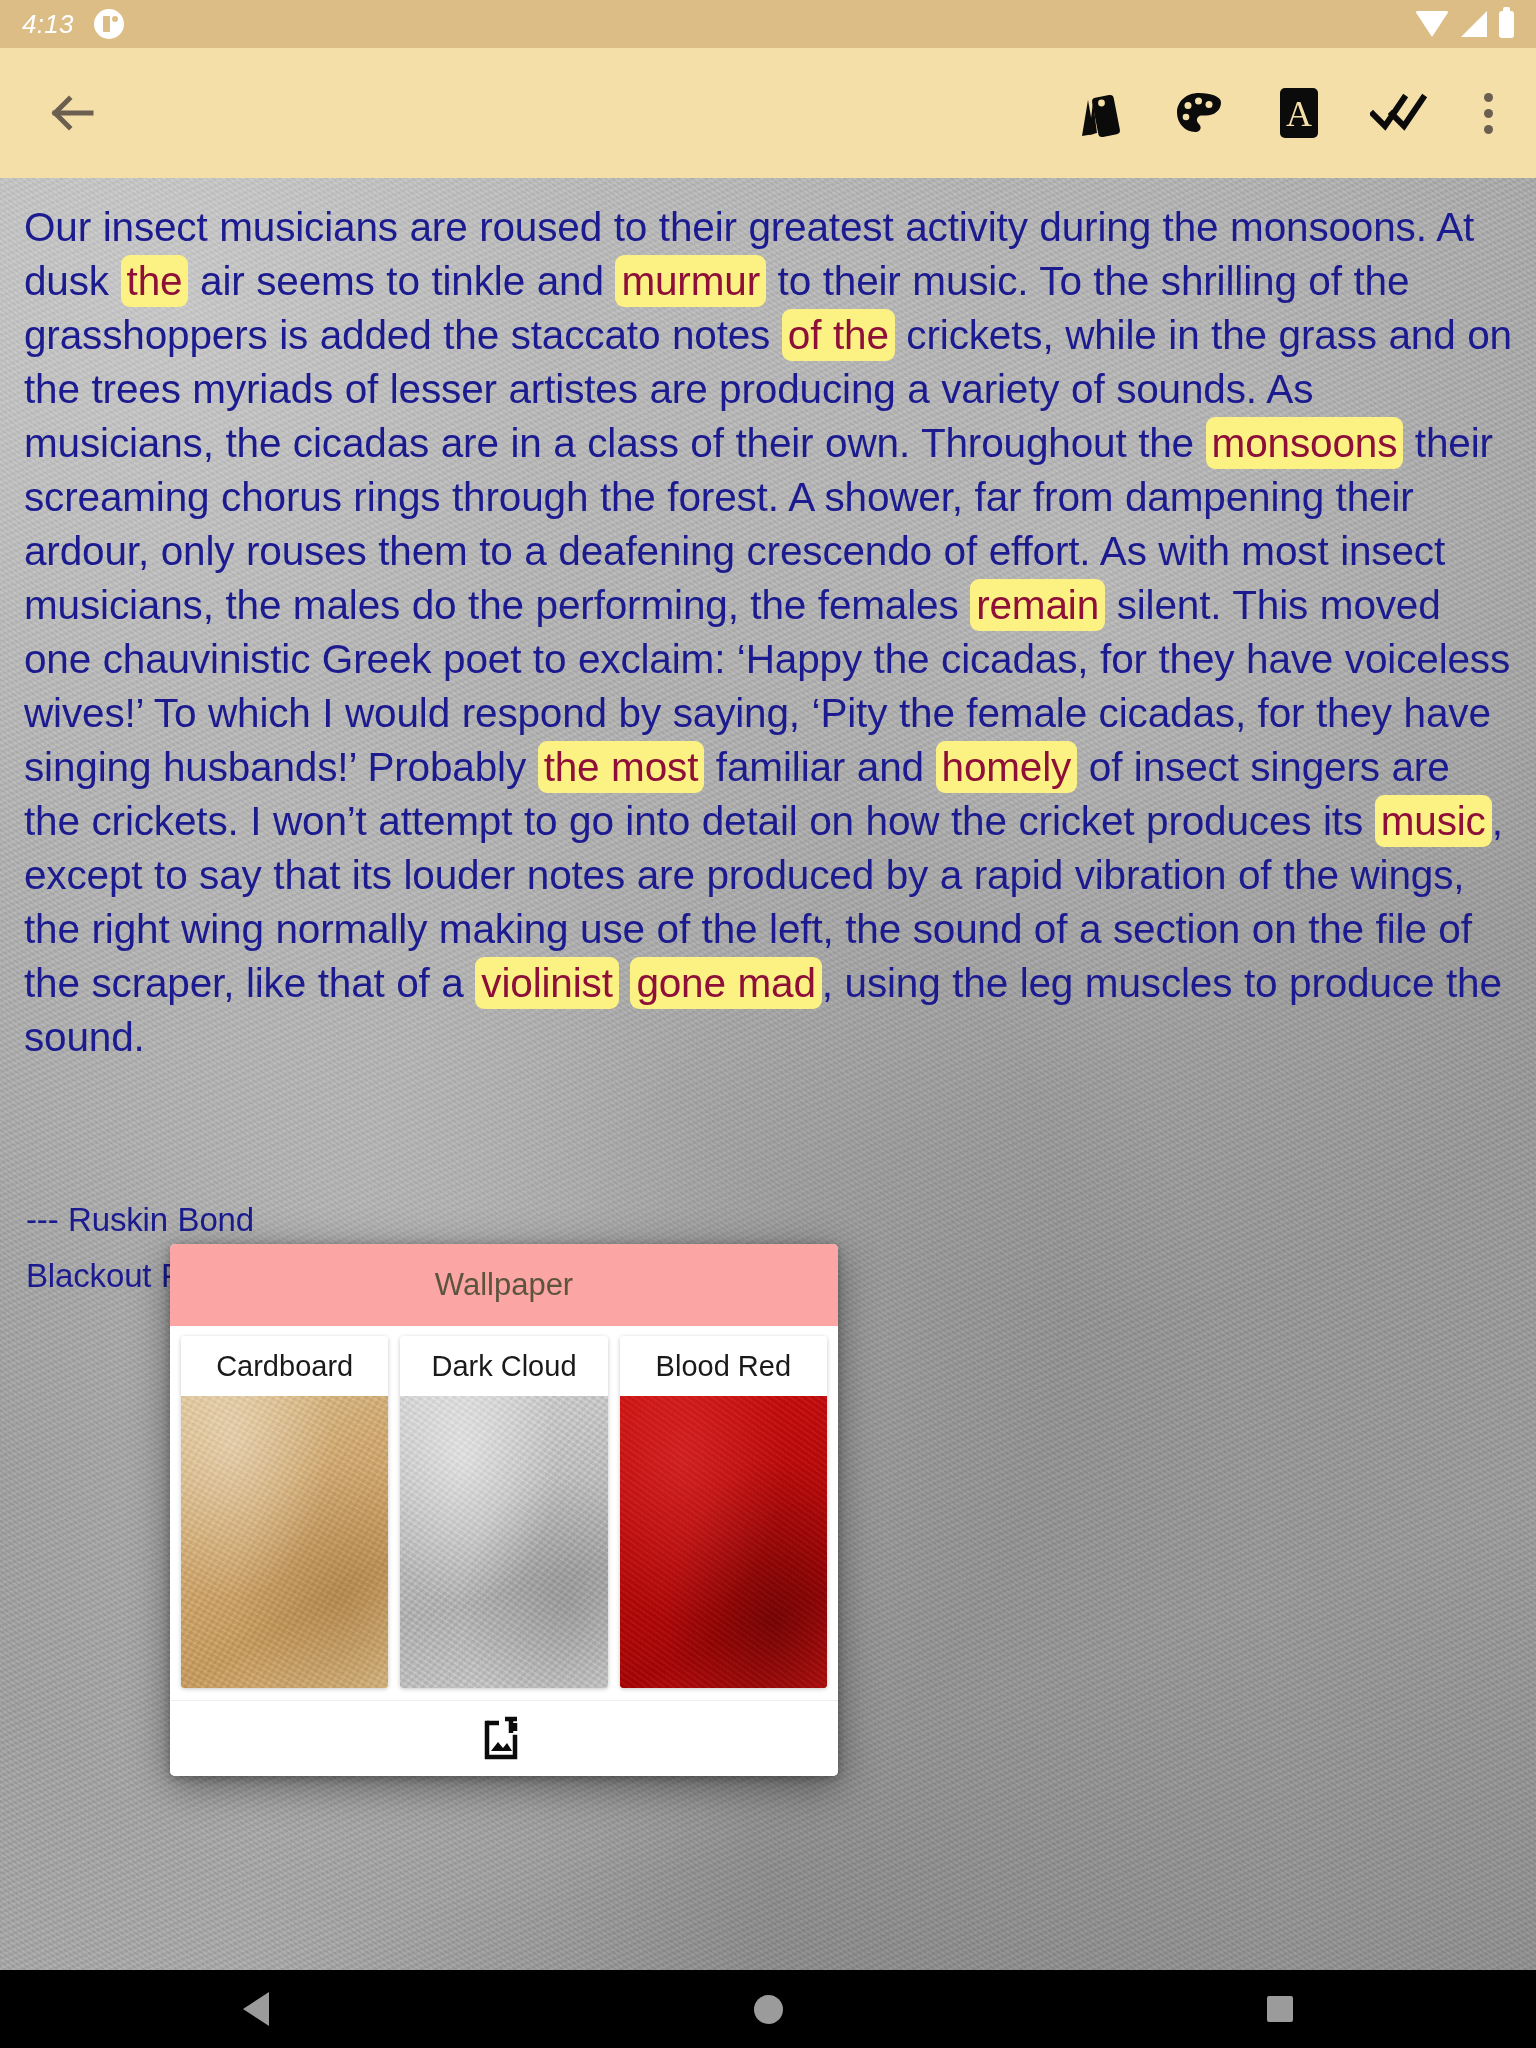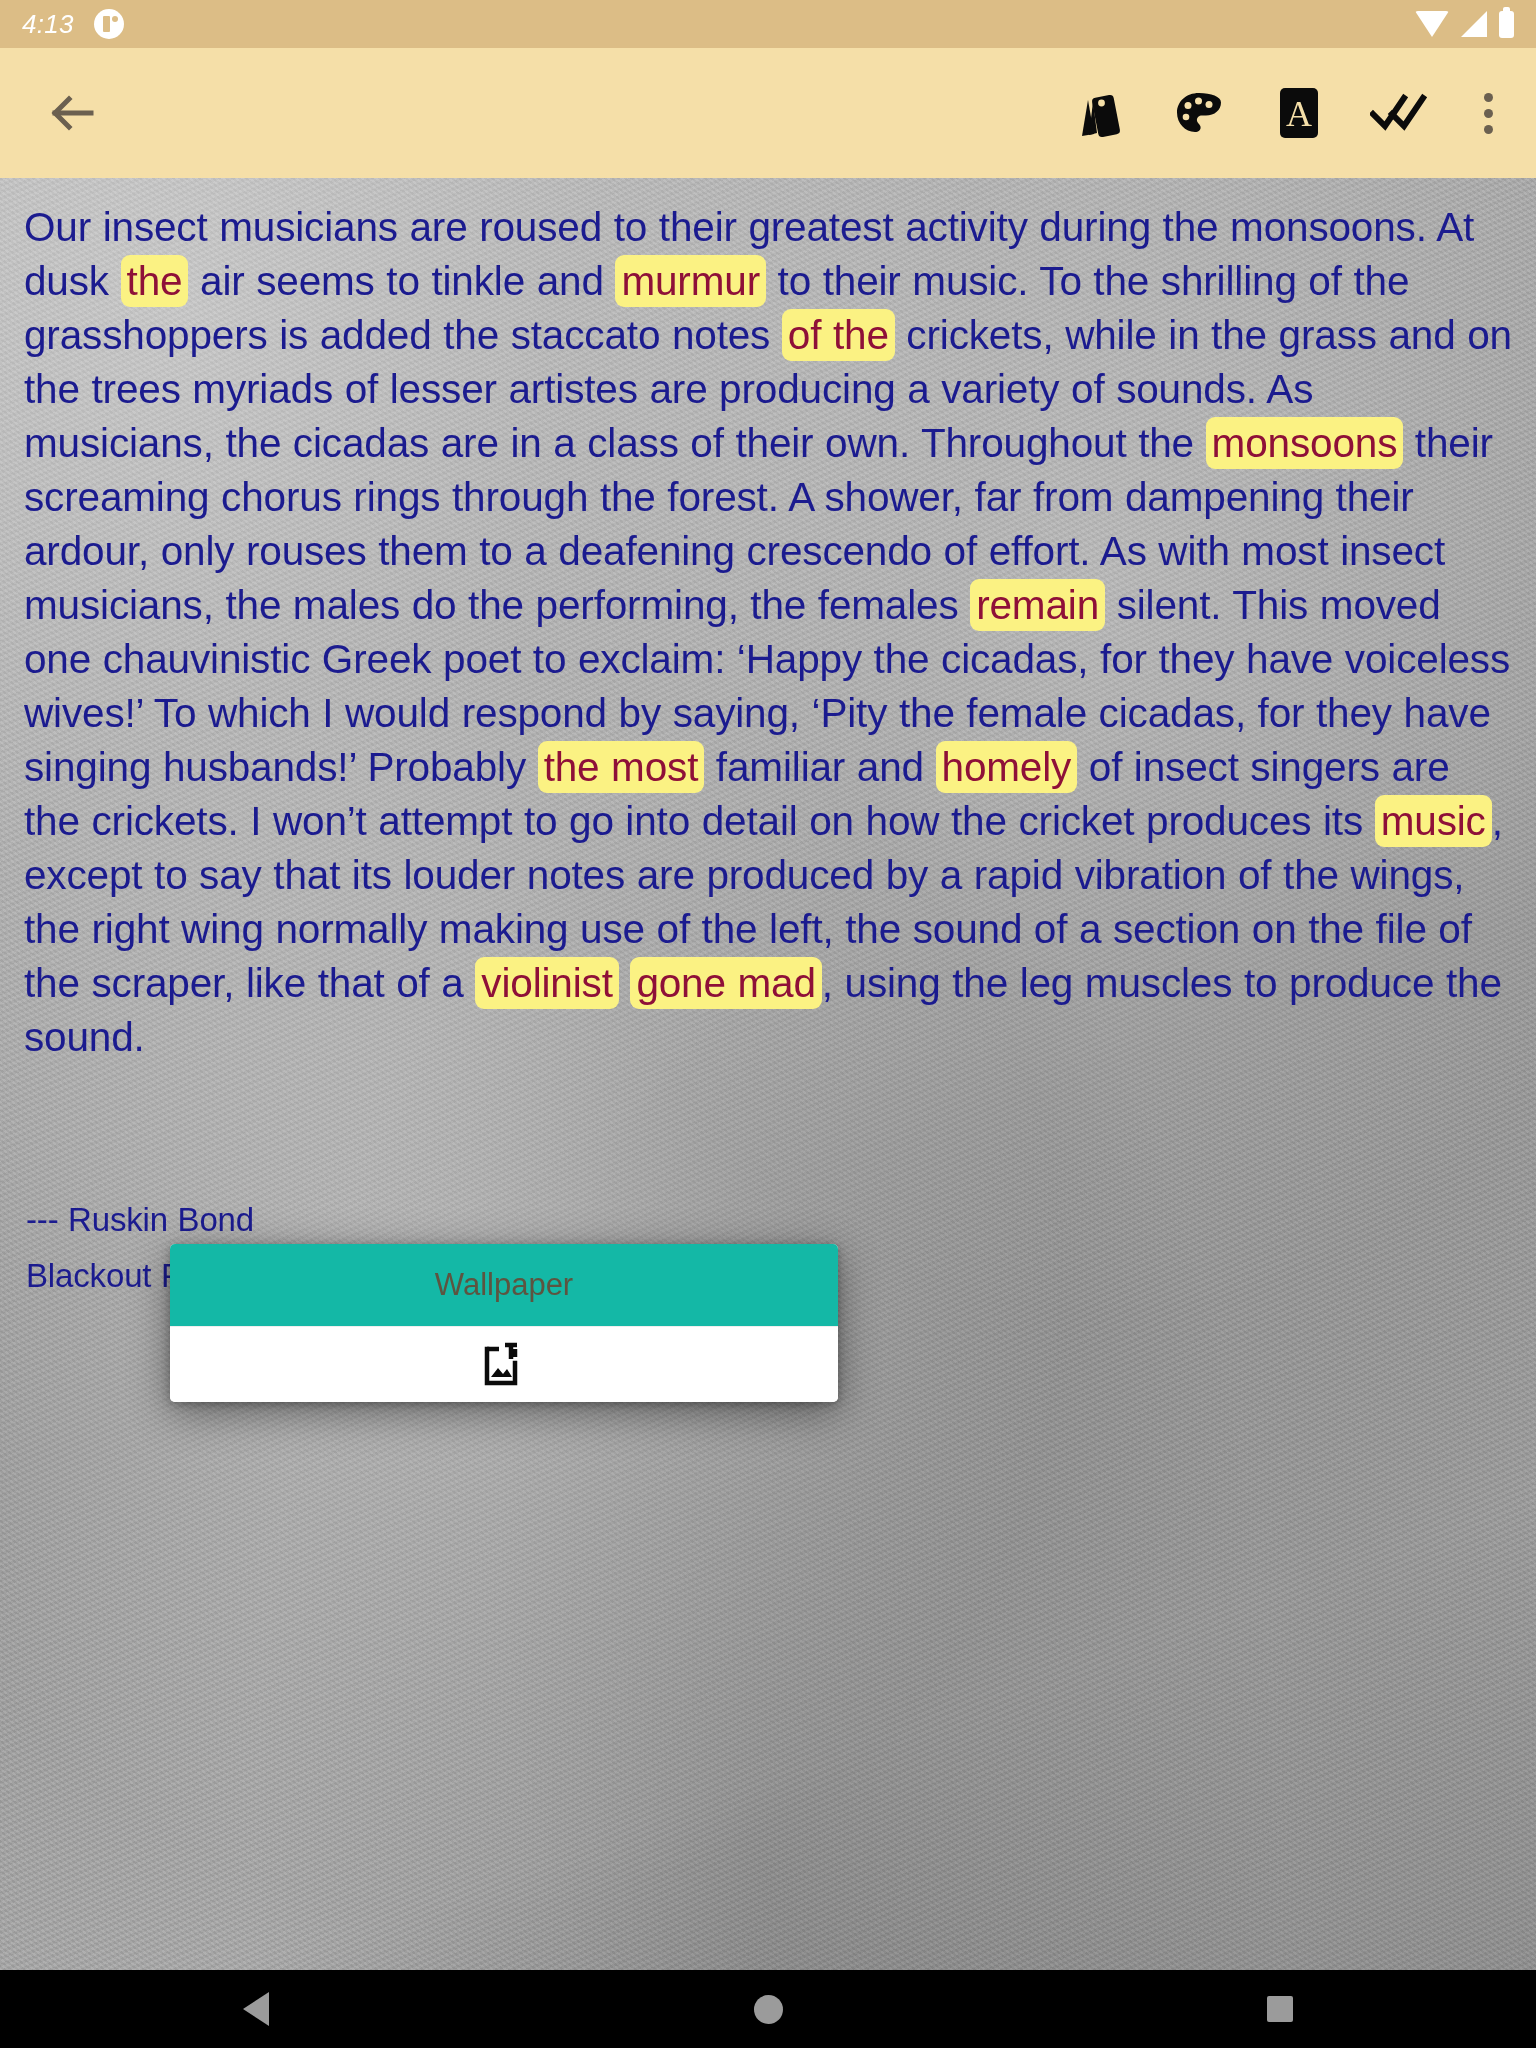--- a/index.html
+++ b/index.html
@@ -177,21 +177,21 @@
     top: 1244px;
     width: 668px;
     background: #ffffff;
     border-radius: 5px;
     box-shadow: 0 10px 40px rgba(0,0,0,0.42), 0 2px 10px rgba(0,0,0,0.28);
     z-index: 60;
     overflow: hidden;
     font-family: "Liberation Sans", sans-serif;
   }
   .dialog-title {
-    background: #14b8a6;
+    background: #fca5a5;
     height: 82px;
     display: flex;
     align-items: center;
     justify-content: center;
     color: #5d5440;
     font-size: 31px;
   }
   .dialog-body {
     background: #ffffff;
     padding: 10px 11px 12px 11px;
@@ -349,20 +349,37 @@
       <div>Our insect musicians are roused to their greatest activity during the monsoons. At dusk <span class="hl">the</span> air seems to tinkle and <span class="hl">murmur</span> to their music. To the shrilling of the grasshoppers is added the staccato notes <span class="hl">of the</span> crickets, while in the grass and on the trees myriads of lesser artistes are producing a variety of sounds. As musicians, the cicadas are in a class of their own. Throughout the <span class="hl">monsoons</span> their screaming chorus rings through the forest. A shower, far from dampening their ardour, only rouses them to a deafening crescendo of effort. As with most insect musicians, the males do the performing, the females <span class="hl">remain</span> silent. This moved one chauvinistic Greek poet to exclaim: ‘Happy the cicadas, for they have voiceless wives!’ To which I would respond by saying, ‘Pity the female cicadas, for they have singing husbands!’ Probably <span class="hl">the most</span> familiar and <span class="hl">homely</span> of insect singers are the crickets. I won’t attempt to go into detail on how the cricket produces its <span class="hl">music</span>, except to say that its louder notes are produced by a rapid vibration of the wings, the right wing normally making use of the left, the sound of a section on the file of the scraper, like that of a <span class="hl">violinist</span> <span class="hl">gone mad</span>, using the leg muscles to produce the sound.</div>
       <div class="attribution">
         <div>--- Ruskin Bond</div>
         <div>Blackout Poem</div>
       </div>
     </div>
   </div>
 
   <div class="dialog">
     <div class="dialog-title">Wallpaper</div>
+    <div class="dialog-body">
+
+      <div class="wp-card">
+        <div class="wp-label">Cardboard</div>
+        <div class="wp-swatch sw-cardboard"></div>
+      </div>
+
+      <div class="wp-card">
+        <div class="wp-label">Dark Cloud</div>
+        <div class="wp-swatch sw-darkcloud"></div>
+      </div>
+
+      <div class="wp-card">
+        <div class="wp-label">Blood Red</div>
+        <div class="wp-swatch sw-bloodred"></div>
+      </div>
+    </div>
 
     <div class="dialog-footer">
       <svg width="46" height="48" viewBox="0 0 46 48" aria-hidden="true">
         <path d="M6 8 H18" stroke="#0b0b0b" stroke-width="4.5" fill="none"></path>
         <path d="M6 8 V42 H34 V22" stroke="#0b0b0b" stroke-width="4.5" fill="none" stroke-linecap="square"></path>
         <path d="M34 8 V16" stroke="#0b0b0b" stroke-width="4.5" fill="none"></path>
         <path d="M30 4 V18" stroke="#0b0b0b" stroke-width="4.5" fill="none"></path>
         <path d="M24 4 H36" stroke="#0b0b0b" stroke-width="4.5" fill="none"></path>
         <path d="M10 36 L17 27 L22 33 L26 28 L31 36 Z" fill="#0b0b0b"></path>
       </svg>

